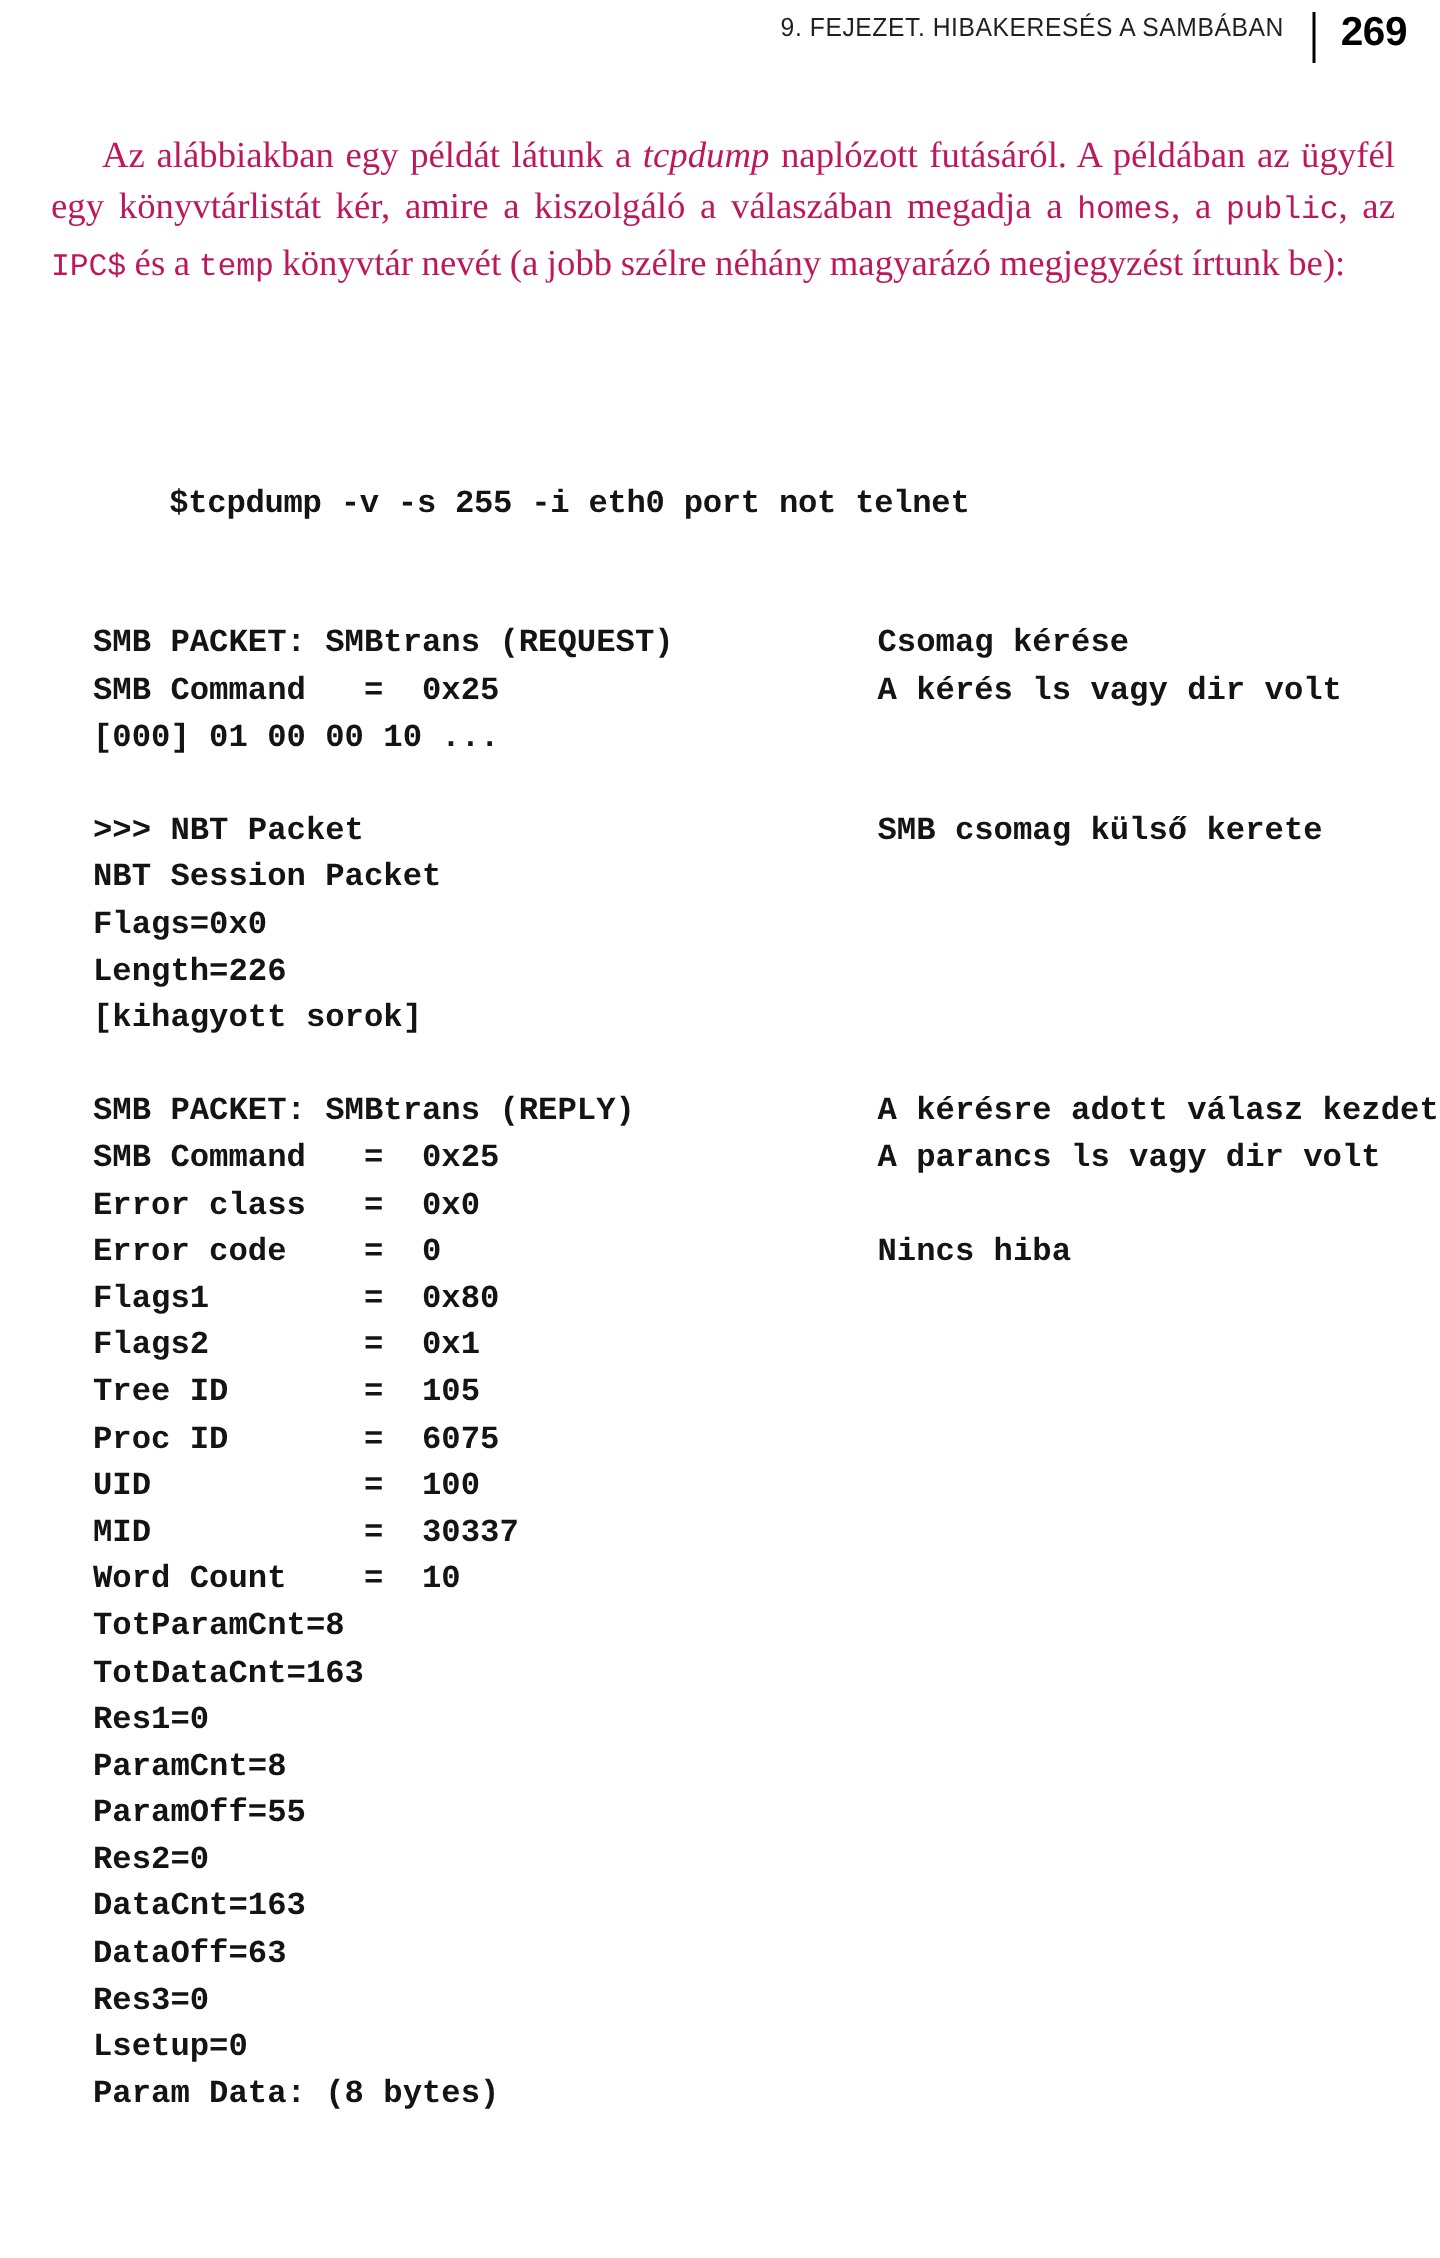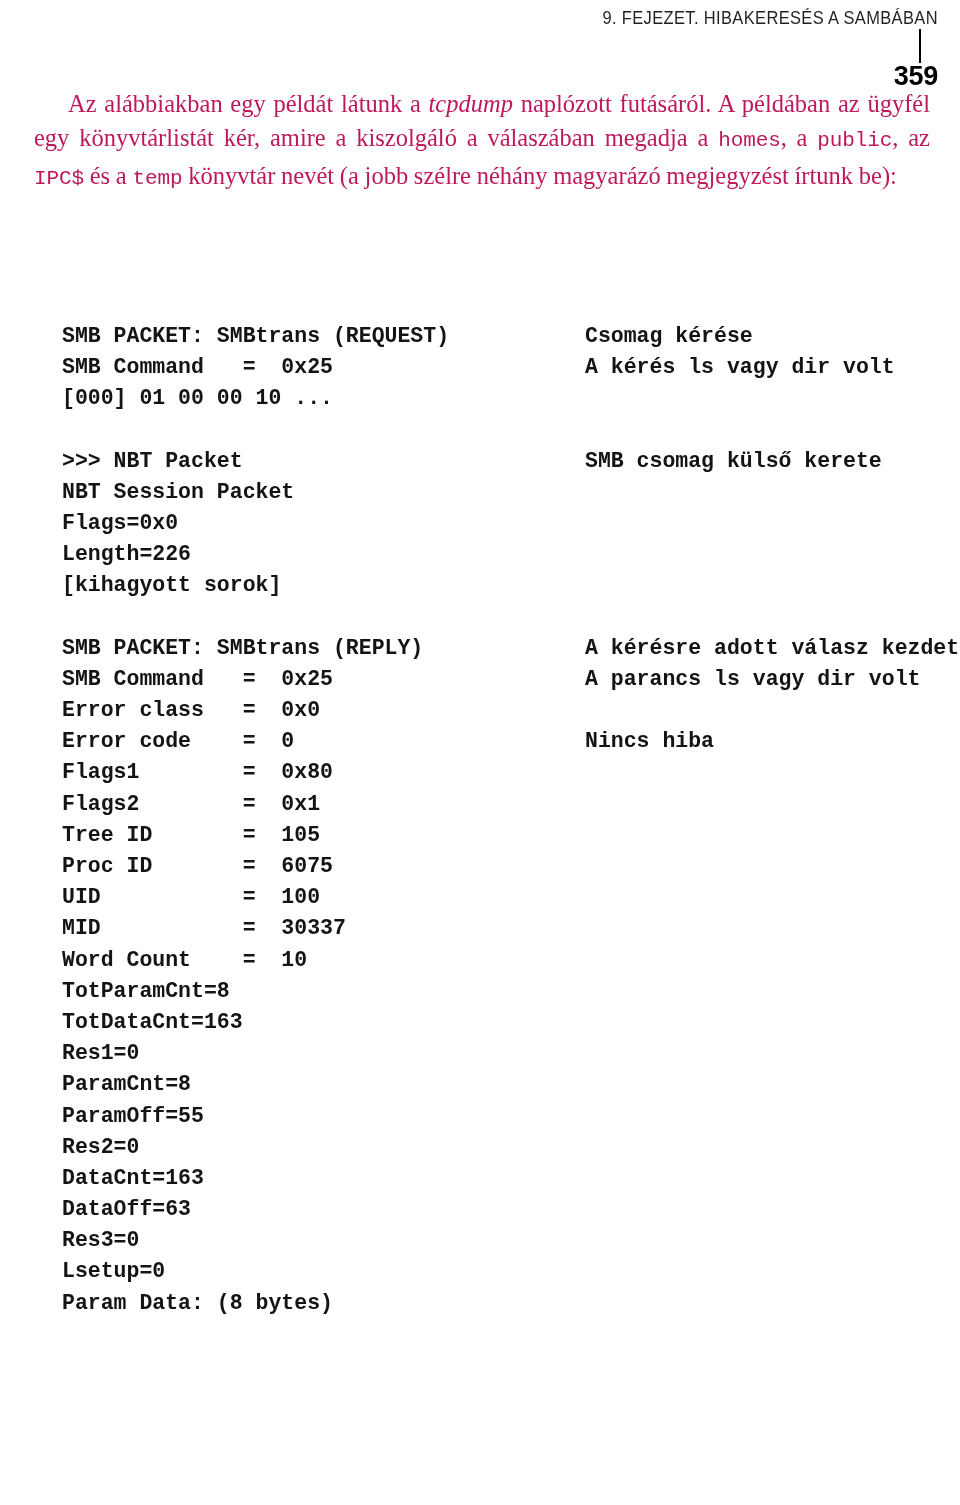--- a/index.html
+++ b/index.html
@@ -15,23 +15,22 @@
     font-family: "Liberation Serif", "DejaVu Serif", serif;
     color: #000000;
   }
 
   
   .running-head {
     position: absolute;
     top: 8px;
     right: 22px;
     display: flex;
-    align-items: flex-end;
+    align-items: flex-start;
     height: 34px;
-    flex-direction: column;
   }
   .running-head .chapter-title {
     font-family: "Liberation Sans", "DejaVu Sans", sans-serif;
     font-size: 17.5px;
     letter-spacing: 0.4px;
     color: #231f20;
     white-space: nowrap;
     transform: scaleX(0.94);
     transform-origin: right center;
   }
@@ -106,27 +105,30 @@
     top: 0;
     white-space: pre;
   }
 </style>
 </head>
 <body>
 
 <div class="running-head">
   <span class="chapter-title">9. FEJEZET. HIBAKERESÉS A SAMBÁBAN</span>
   <span class="head-rule"></span>
-  <span class="page-number">359</span>
+  <span class="page-number">269</span>
 </div>
 
 <p class="intro-paragraph"><span>Az alábbiakban egy példát látunk a </span><span class="em">tcpdump</span><span> naplózott futásáról. A példában az ügyfél egy könyvtárlistát kér, amire a kiszolgáló a válaszában megadja a </span><span class="mono">homes</span><span>, a </span><span class="mono">public</span><span>, az </span><span class="mono">IPC$</span><span> és a </span><span class="mono">temp</span><span> könyvtár nevét (a jobb szélre néhány magyarázó megjegyzést írtunk be):</span></p>
 
 <div class="code-listing">
 
+  <div class="code-line bold">
+    <span class="lhs">$tcpdump -v -s 255 -i eth0 port not telnet</span>
+  </div>
 
   <div id="listing-body"><div class="code-line"><span class="lhs">SMB PACKET: SMBtrans (REQUEST)</span><span class="note">Csomag kérése</span></div><div class="code-line"><span class="lhs">SMB Command   =  0x25</span><span class="note">A kérés ls vagy dir volt</span></div><div class="code-line"><span class="lhs">[000] 01 00 00 10 ...</span></div><div class="code-line"><span class="lhs"></span></div><div class="code-line"><span class="lhs">&gt;&gt;&gt; NBT Packet</span><span class="note">SMB csomag külső kerete</span></div><div class="code-line"><span class="lhs">NBT Session Packet</span></div><div class="code-line"><span class="lhs">Flags=0x0</span></div><div class="code-line"><span class="lhs">Length=226</span></div><div class="code-line"><span class="lhs">[kihagyott sorok]</span></div><div class="code-line"><span class="lhs"></span></div><div class="code-line"><span class="lhs">SMB PACKET: SMBtrans (REPLY)</span><span class="note">A kérésre adott válasz kezdete</span></div><div class="code-line"><span class="lhs">SMB Command   =  0x25</span><span class="note">A parancs ls vagy dir volt</span></div><div class="code-line"><span class="lhs">Error class   =  0x0</span></div><div class="code-line"><span class="lhs">Error code    =  0</span><span class="note">Nincs hiba</span></div><div class="code-line"><span class="lhs">Flags1        =  0x80</span></div><div class="code-line"><span class="lhs">Flags2        =  0x1</span></div><div class="code-line"><span class="lhs">Tree ID       =  105</span></div><div class="code-line"><span class="lhs">Proc ID       =  6075</span></div><div class="code-line"><span class="lhs">UID           =  100</span></div><div class="code-line"><span class="lhs">MID           =  30337</span></div><div class="code-line"><span class="lhs">Word Count    =  10</span></div><div class="code-line"><span class="lhs">TotParamCnt=8</span></div><div class="code-line"><span class="lhs">TotDataCnt=163</span></div><div class="code-line"><span class="lhs">Res1=0</span></div><div class="code-line"><span class="lhs">ParamCnt=8</span></div><div class="code-line"><span class="lhs">ParamOff=55</span></div><div class="code-line"><span class="lhs">Res2=0</span></div><div class="code-line"><span class="lhs">DataCnt=163</span></div><div class="code-line"><span class="lhs">DataOff=63</span></div><div class="code-line"><span class="lhs">Res3=0</span></div><div class="code-line"><span class="lhs">Lsetup=0</span></div><div class="code-line"><span class="lhs">Param Data: (8 bytes)</span></div></div>
 
   
 
   
 
   
 
   

